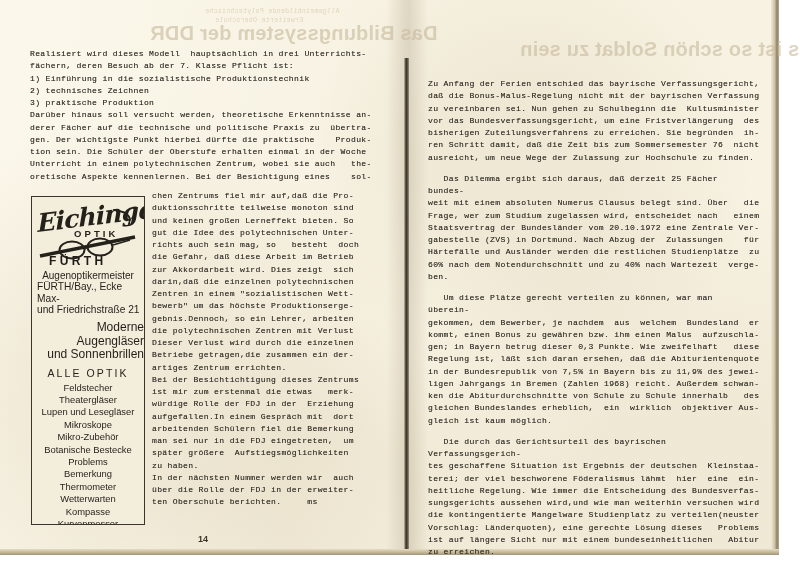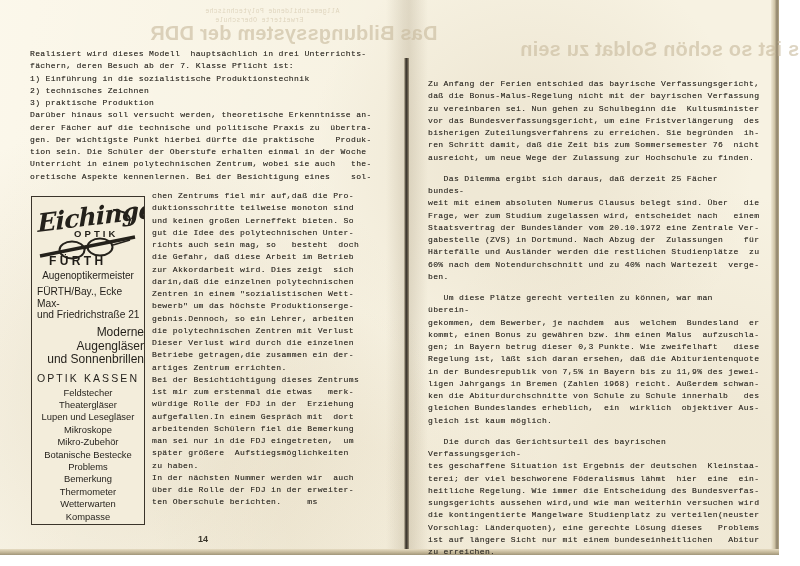--- a/index.html
+++ b/index.html
@@ -62,21 +62,21 @@
   .ad-script .tail{position:absolute;left:74px;top:12px;width:19px;height:11px;
       border-top:2.2px solid #24211b;border-right:2.2px solid #24211b;
       border-radius:0 70% 0 0;transform:rotate(18deg);}
   .ad-optik{position:absolute;left:42px;top:31px;font-size:9.5px;font-weight:bold;
       color:#24211b;letter-spacing:3.1px;}
   .ad-glasses{position:absolute;left:6px;top:34px;width:100px;height:30px;}
   .ad-furth{position:absolute;left:17px;top:57px;font-size:12px;font-weight:bold;
       color:#201d18;letter-spacing:3.4px;}
   .ad-line{font-weight:normal;color:#221f1a;text-align:center;line-height:1.12;}
   .ad-meister{font-size:10px;margin-top:1px;}
-  .ad-addr{font-size:10.2px;margin-top:5px;text-align:left;padding-left:5px;}
+  .ad-addr{font-size:10.2px;text-align:left;padding-left:5px;}
   .ad-goods{font-size:12px;margin-top:6px;text-align:right;padding-left:5px;}
   .ad-kassen{font-size:10.5px;margin-top:6px;letter-spacing:2.1px;}
   .ad-items{margin-top:2px;}
   .ad-items div{font-size:9.4px;font-weight:normal;color:#221f1a;
       text-align:center;line-height:12.4px;white-space:nowrap;}
 
   
   .headline-wrap{position:absolute;left:19px;top:40px;width:335px;}
   .headline{font-size:21px;font-weight:bold;color:#17150f;
       letter-spacing:.1px;display:inline-block;padding-left:30px;}
@@ -139,21 +139,21 @@
       </div>
 
       <div class="ad-line ad-meister">Augenoptikermeister</div>
 
       <div class="ad-line ad-addr">FÜRTH/Bay., Ecke Max-</div>
       <div class="ad-line ad-addr" style="margin-top:0">und Friedrichstraße 21</div>
 
       <div class="ad-line ad-goods">Moderne Augengläser</div>
       <div class="ad-line ad-goods" style="margin-top:0">und Sonnenbrillen</div>
 
-      <div class="ad-line ad-kassen">OPTIK KASSEN</div>
+      <div class="ad-line ad-kassen">ALLE OPTIK</div>
 
       <div class="ad-items">
           <div>Feldstecher</div>
           <div>Theatergläser</div>
           <div>Lupen und Lesegläser</div>
           <div>Mikroskope</div>
           <div>Mikro-Zubehör</div>
           <div>Botanische Bestecke</div>
           <div>Problems</div>
           <div>Bemerkung</div>

